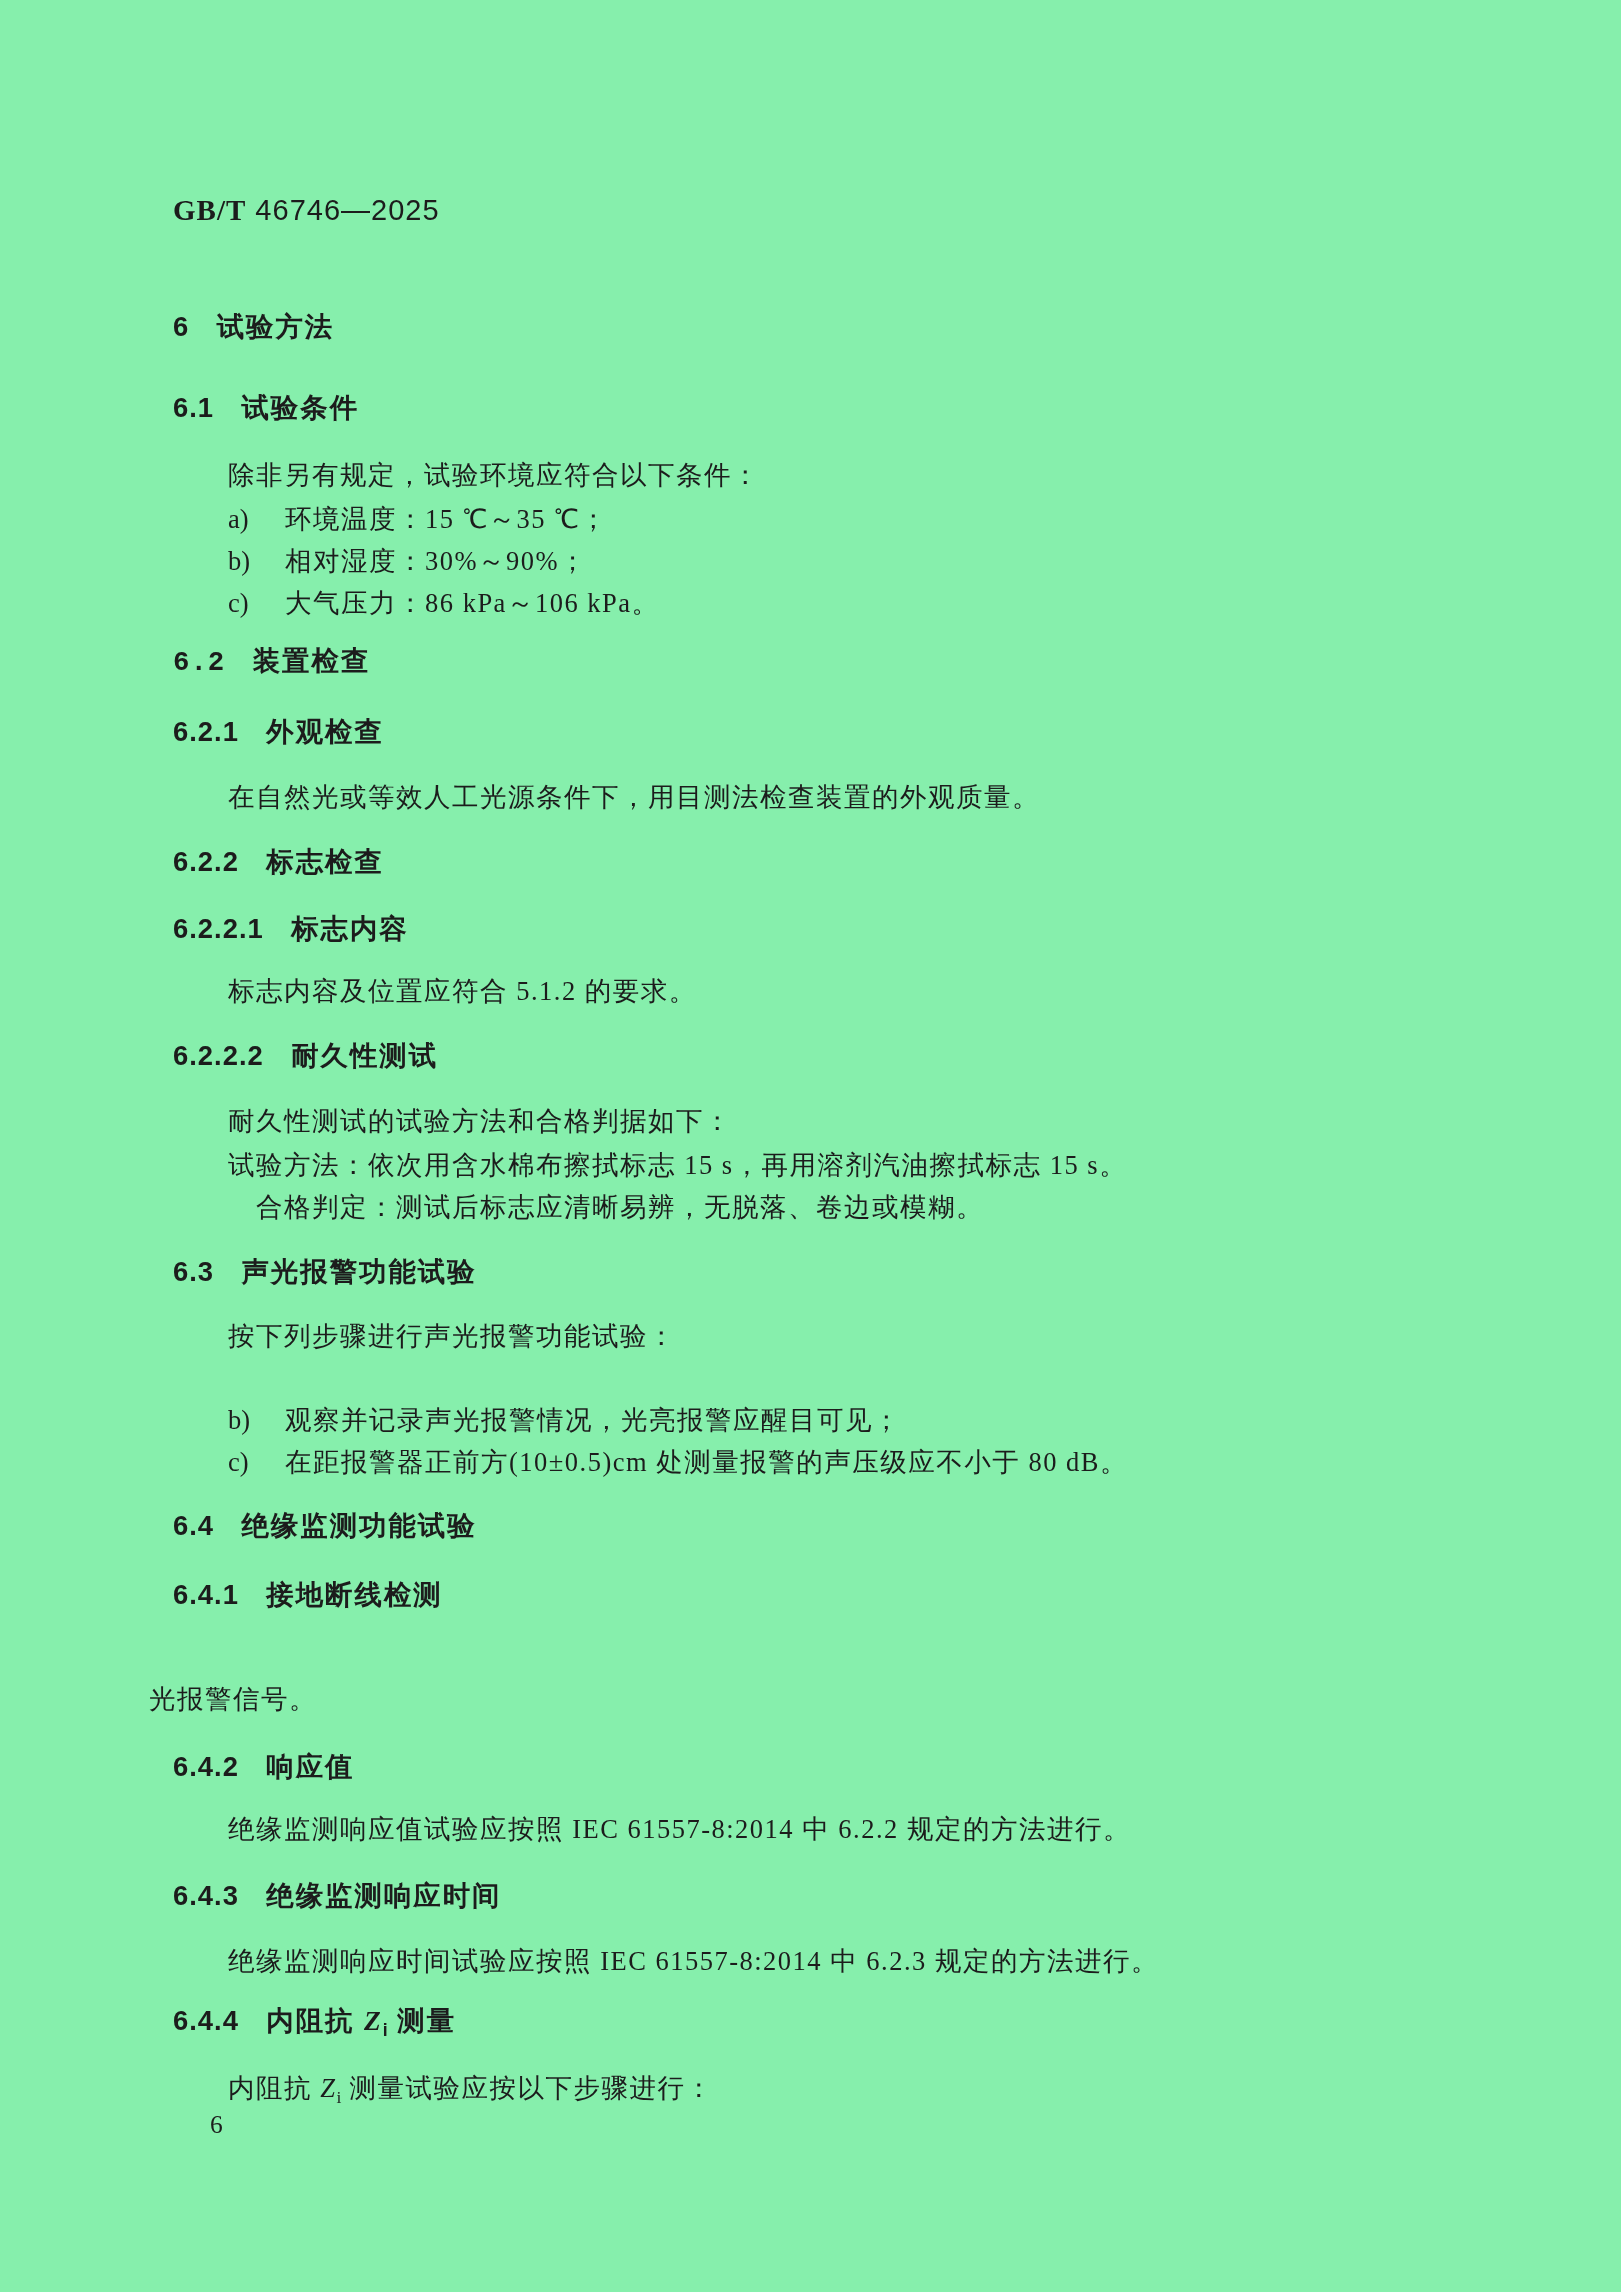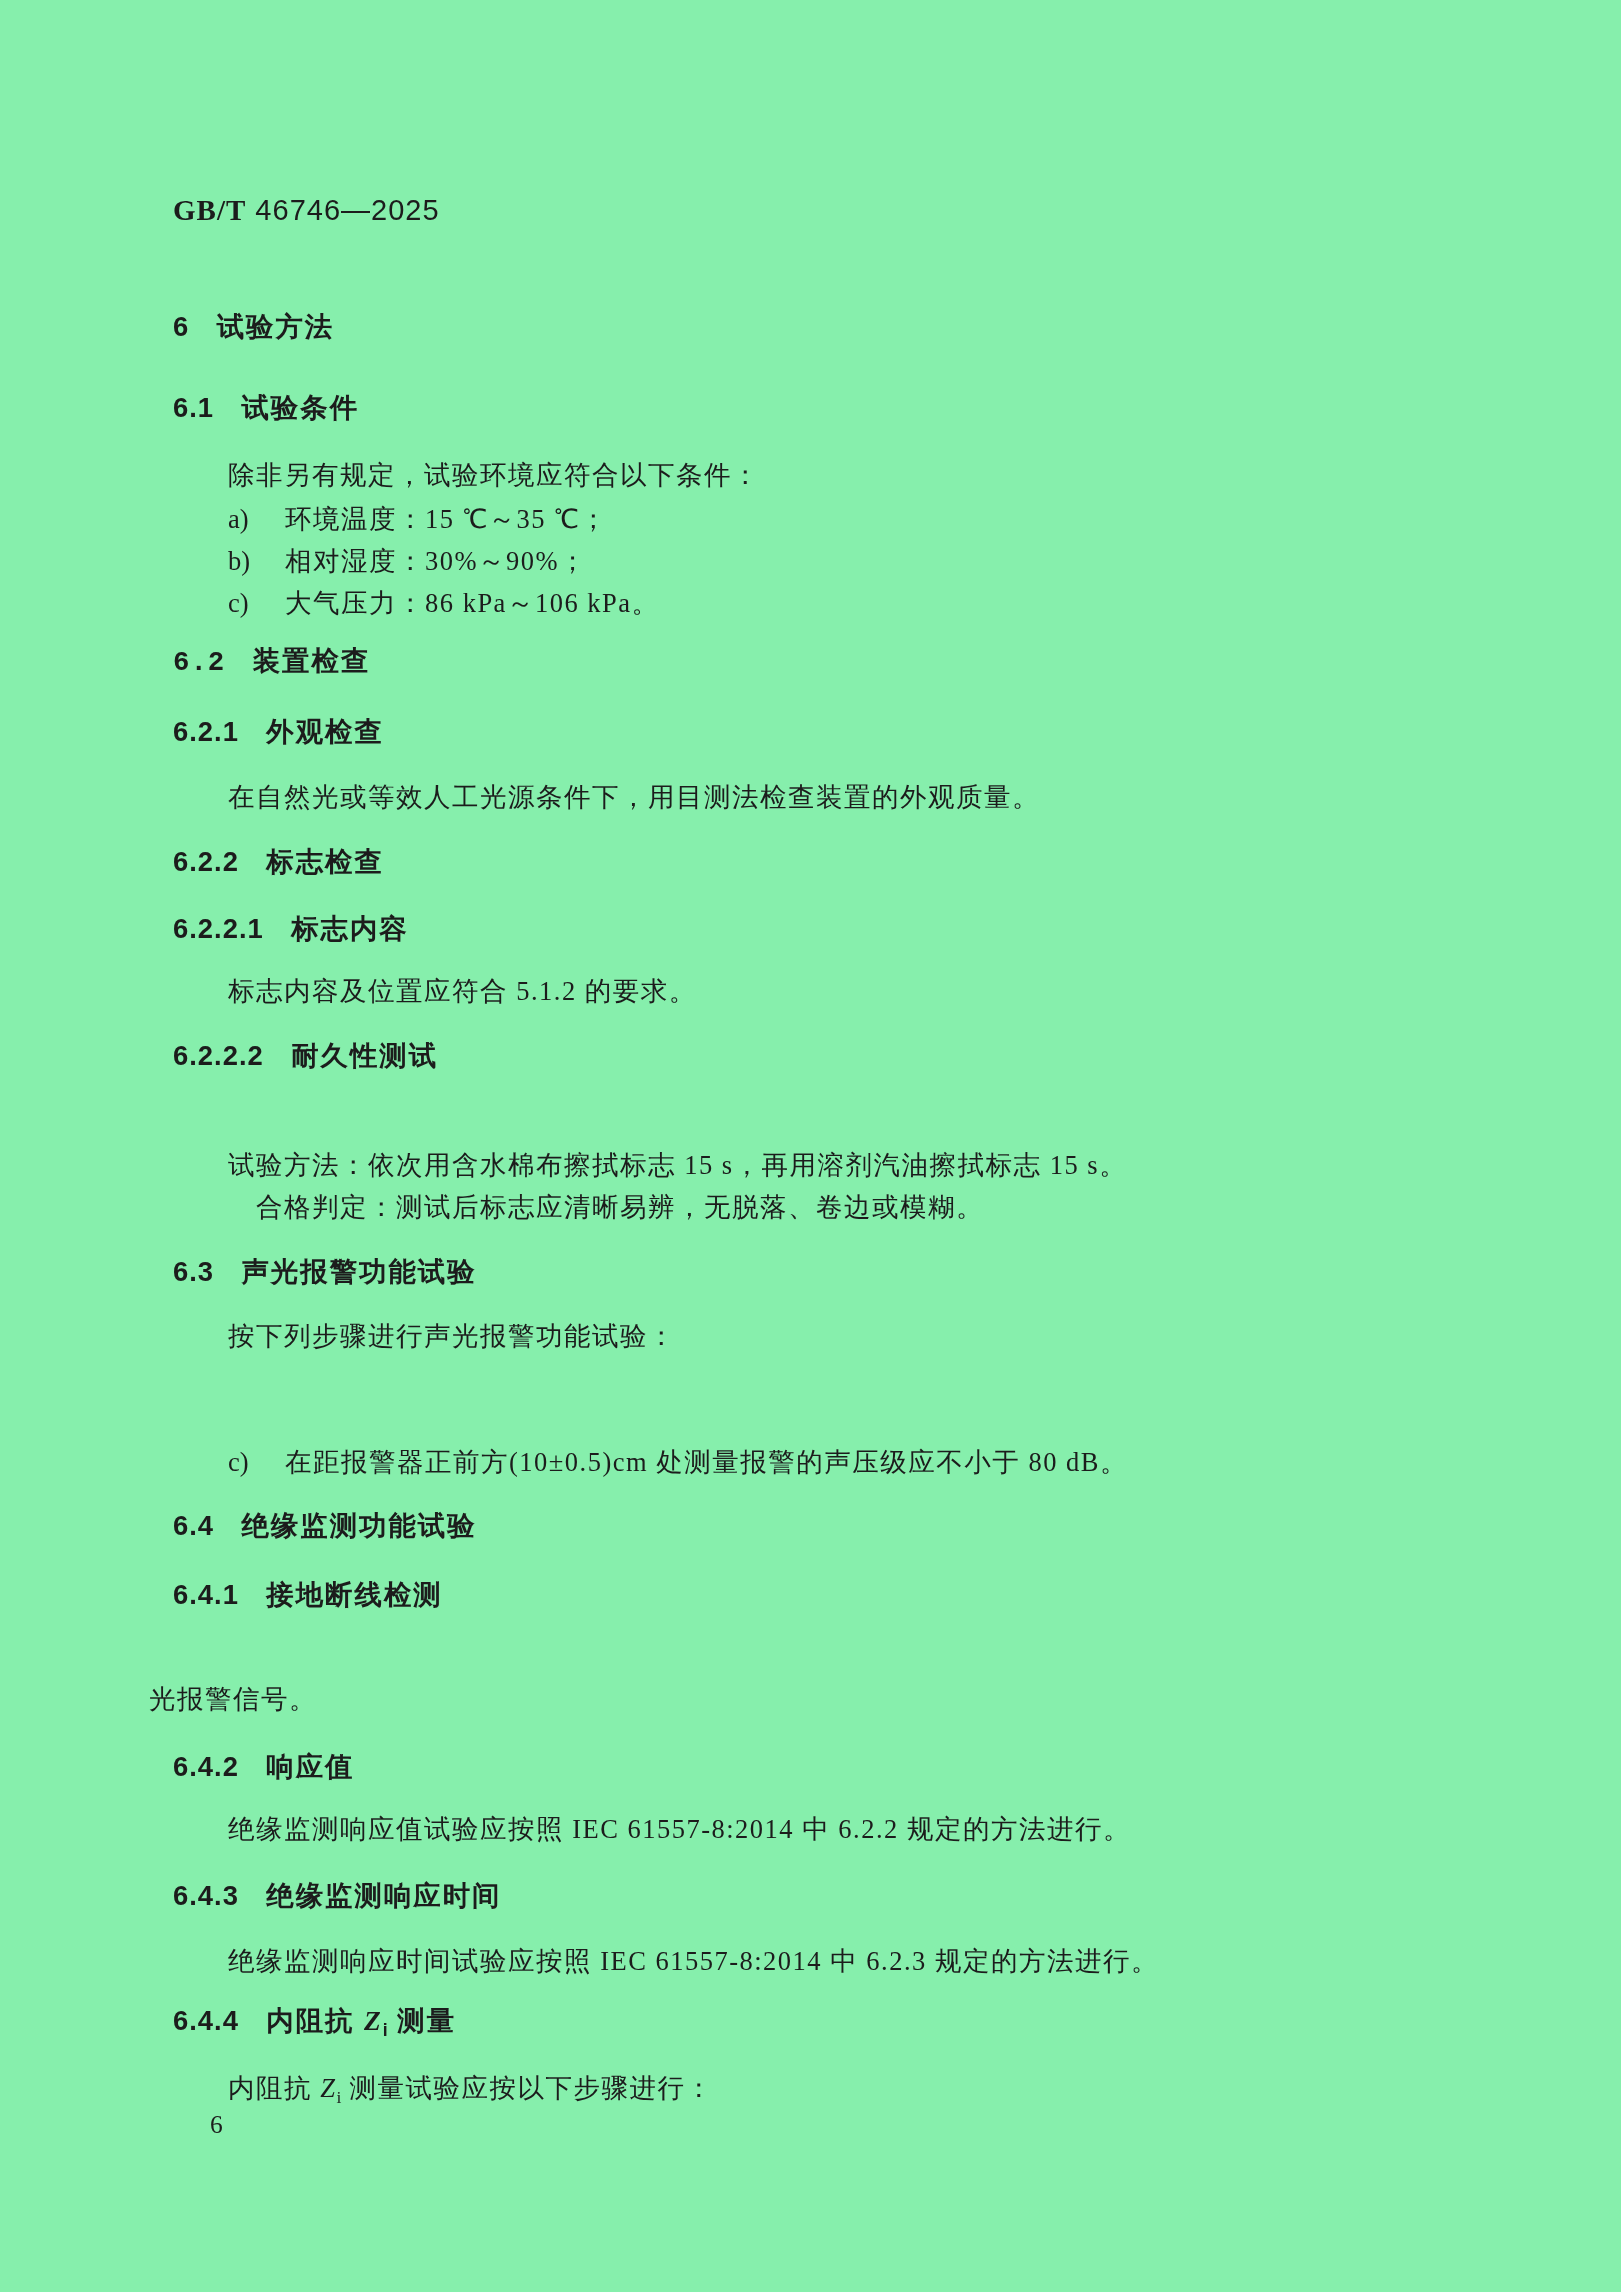--- a/index.html
+++ b/index.html
@@ -100,27 +100,31 @@
   </div>
 
   <div class="line heading" style="top:912px;">
     <span class="hnum">6.2.2.1</span><span>标志内容</span>
   </div>
   <div class="line body-indent" style="top:975px;">标志内容及位置应符合 5.1.2 的要求。</div>
 
   <div class="line heading" style="top:1039px;">
     <span class="hnum">6.2.2.2</span><span>耐久性测试</span>
   </div>
+  <div class="line body-indent" style="top:1105px;">耐久性测试的试验方法和合格判据如下：</div>
   <div class="line body-indent" style="top:1149px;">试验方法：依次用含水棉布擦拭标志 15 s，再用溶剂汽油擦拭标志 15 s。</div>
   <div class="line body-indent" style="top:1191px;margin-left:28px;">合格判定：测试后标志应清晰易辨，无脱落、卷边或模糊。</div>
 
   <div class="line heading" style="top:1255px;">
     <span class="hnum">6.3</span><span>声光报警功能试验</span>
   </div>
   <div class="line body-indent" style="top:1320px;">按下列步骤进行声光报警功能试验：</div>
+  <div class="line body-indent list-item" style="top:1404px;">
+    <span class="marker">b)</span><span>观察并记录声光报警情况，光亮报警应醒目可见；</span>
+  </div>
   <div class="line body-indent list-item" style="top:1446px;">
     <span class="marker">c)</span><span>在距报警器正前方(10±0.5)cm 处测量报警的声压级应不小于 80 dB。</span>
   </div>
 
   <div class="line heading" style="top:1509px;">
     <span class="hnum">6.4</span><span>绝缘监测功能试验</span>
   </div>
 
   <div class="line heading" style="top:1578px;">
     <span class="hnum">6.4.1</span><span>接地断线检测</span>

